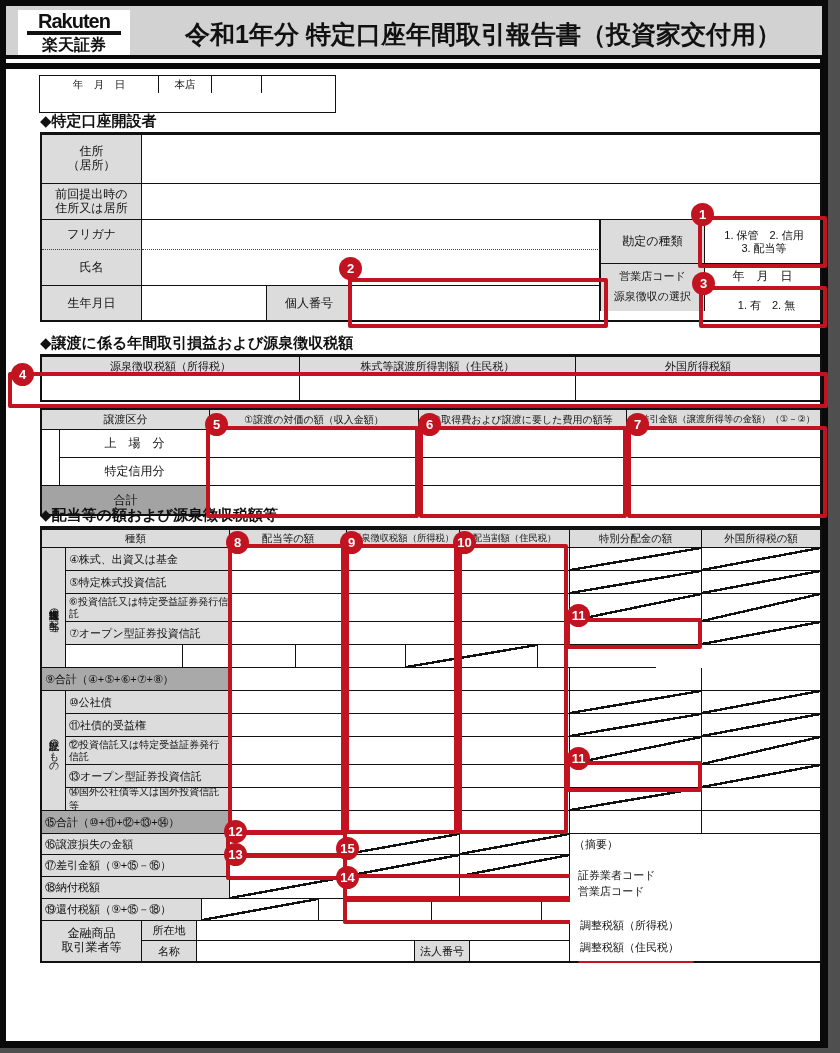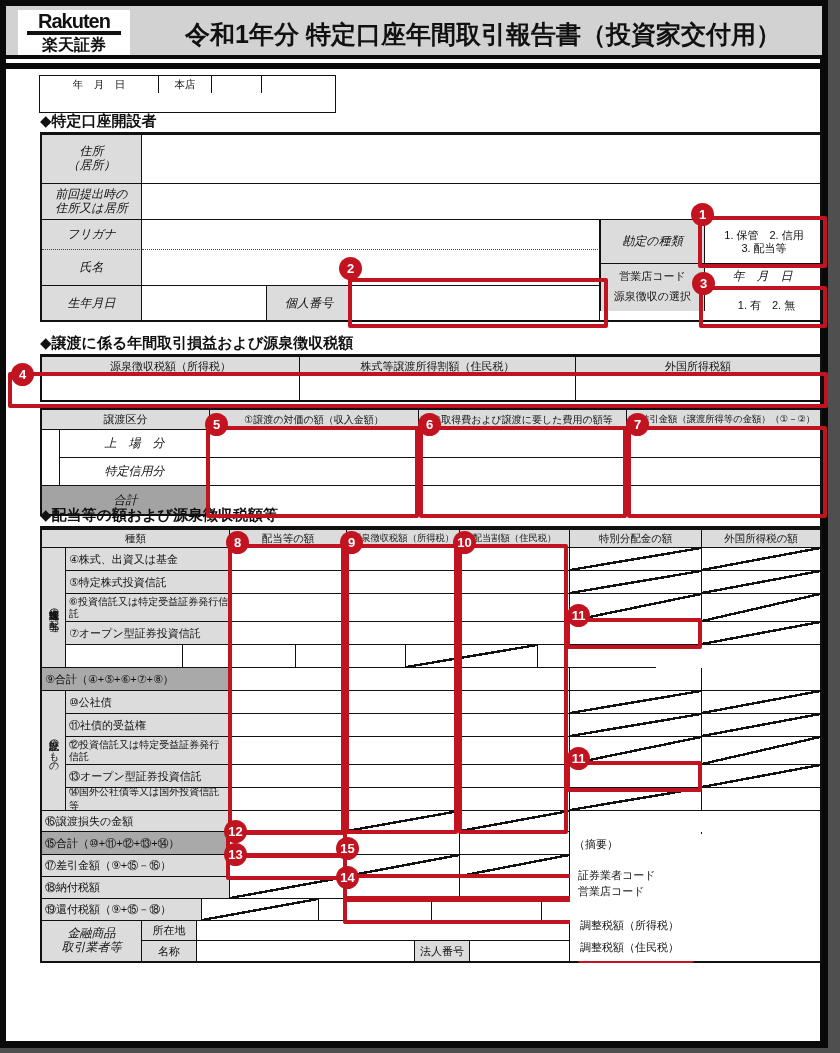--- a/index.html
+++ b/index.html
@@ -22,21 +22,21 @@
   .nbr{border-right:none;}
   .nbb{border-bottom:none;}
   .lab{background:#dcdcdc;}
   .dark{background:#a9a9a9;text-align:center;}
   .mid{background:#a3a3a3;}
   .pre{white-space:pre-line;}
   .diag{background-image:linear-gradient(to bottom right,transparent calc(50% - 1.2px),#111 calc(50% - 1.2px),#111 calc(50% + 1.2px),transparent calc(50% + 1.2px));}
   .hcell{position:absolute;box-sizing:border-box;display:flex;align-items:center;justify-content:center;text-align:center;overflow:hidden;}
   .sec-title{position:absolute;width:782px;font-weight:bold;font-size:15px;border-bottom:2px solid #111;padding-bottom:1px;}
   .vtxt{writing-mode:vertical-rl;font-size:10px;line-height:1;display:flex;align-items:center;justify-content:center;}
-  .f10{font-size:10px;}.f105{font-size:10.5px;}.f11{font-size:11px;}.f12{font-size:12px;font-style:italic;}.f9{font-size:9.3px;}
+  .f10{font-size:10px;}.f105{font-size:10.5px;}.f11{font-size:11px;}.f12{font-size:12px;}.f9{font-size:9.3px;}
   .lh{line-height:1.15;}
   
   .rbox{position:absolute;border:4px solid #c21320;box-sizing:border-box;border-radius:2px;pointer-events:none;}
   .rdot{position:absolute;width:23px;height:23px;border-radius:50%;background:#c21320;color:#fff;font-weight:bold;font-size:13px;display:flex;align-items:center;justify-content:center;pointer-events:none;font-family:"Liberation Sans",sans-serif;}
 </style>
 </head>
 <body>
 
 <div id="root">
   <div class="paper"></div>
@@ -248,34 +248,34 @@
     <div class="tr" style="height:23px">
       <div style="width:24px"></div>
       <div class="td lab f10 left" style="width:164px">⑭国外公社債等又は国外投資信託等</div>
       <div class="td" style="width:117px"></div>
       <div class="td" style="width:113px"></div>
       <div class="td" style="width:110px"></div>
       <div class="td diag" style="width:132px"></div>
       <div class="td nbr" style="width:118px"></div>
     </div>
 
+    <div class="tr" style="height:23px">
+      <div class="td dark f11 left" style="width:188px">⑮合計（⑩+⑪+⑫+⑬+⑭）</div>
+      <div class="td" style="width:117px"></div>
+      <div class="td" style="width:113px"></div>
+      <div class="td" style="width:110px"></div>
+      <div class="td" style="width:132px"></div>
+      <div class="td nbr" style="width:118px"></div>
+    </div>
+
     <div class="tr" style="height:21px">
       <div class="td lab f11 left" style="width:188px">⑯譲渡損失の金額</div>
       <div class="td" style="width:117px"></div>
       <div class="td diag" style="width:113px"></div>
       <div class="td diag" style="width:110px"></div>
-    </div>
-
-    <div class="tr" style="height:23px">
-      <div class="td dark f11 left" style="width:188px">⑮合計（⑩+⑪+⑫+⑬+⑭）</div>
-      <div class="td" style="width:117px"></div>
-      <div class="td" style="width:113px"></div>
-      <div class="td" style="width:110px"></div>
-      <div class="td" style="width:132px"></div>
-      <div class="td nbr" style="width:118px"></div>
     </div>
 
     <div class="tr" style="height:22px">
       <div class="td lab f11 left" style="width:188px">⑰差引金額（⑨+⑮－⑯）</div>
       <div class="td" style="width:117px"></div>
       <div class="td diag" style="width:113px"></div>
       <div class="td diag" style="width:110px"></div>
     </div>
 
     <div class="tr" style="height:22px">

